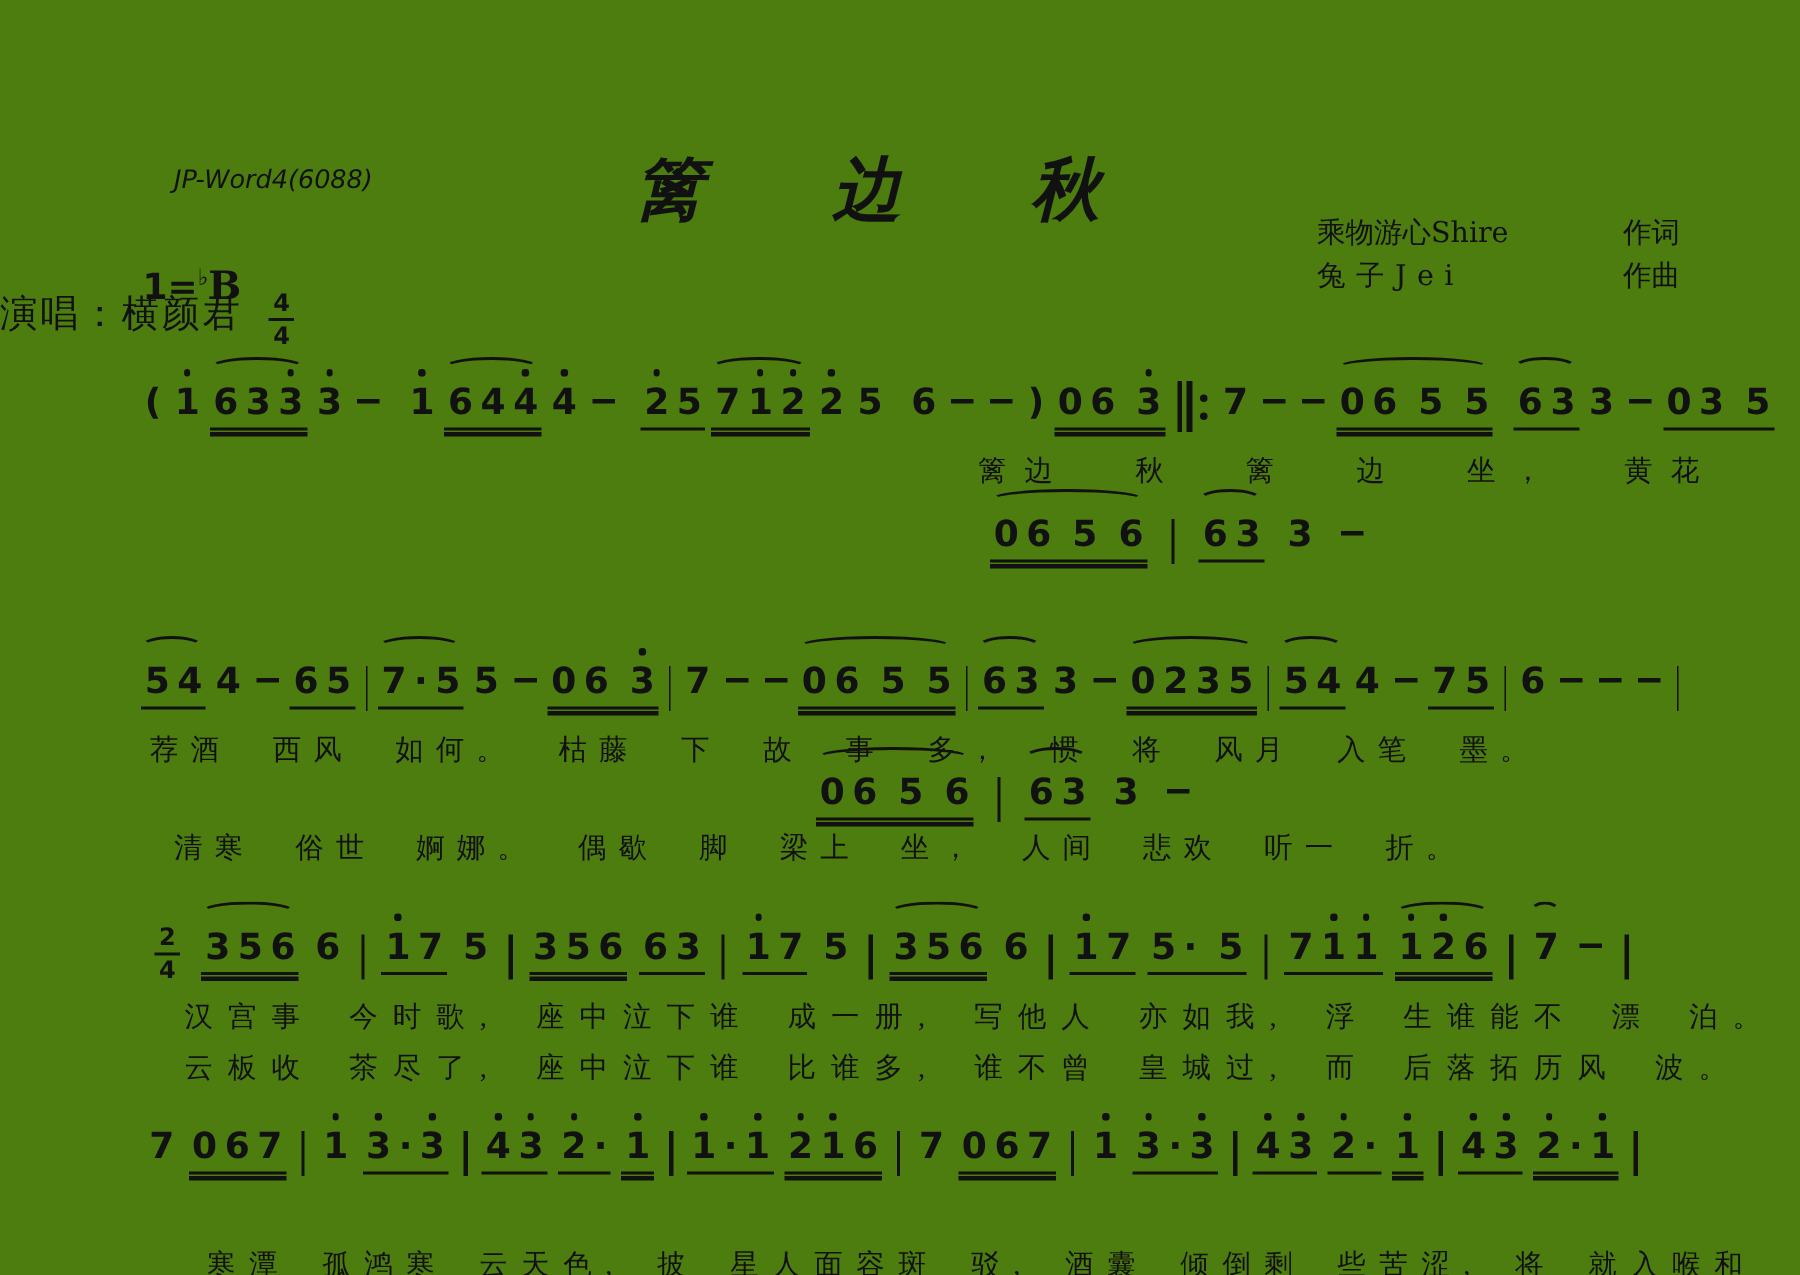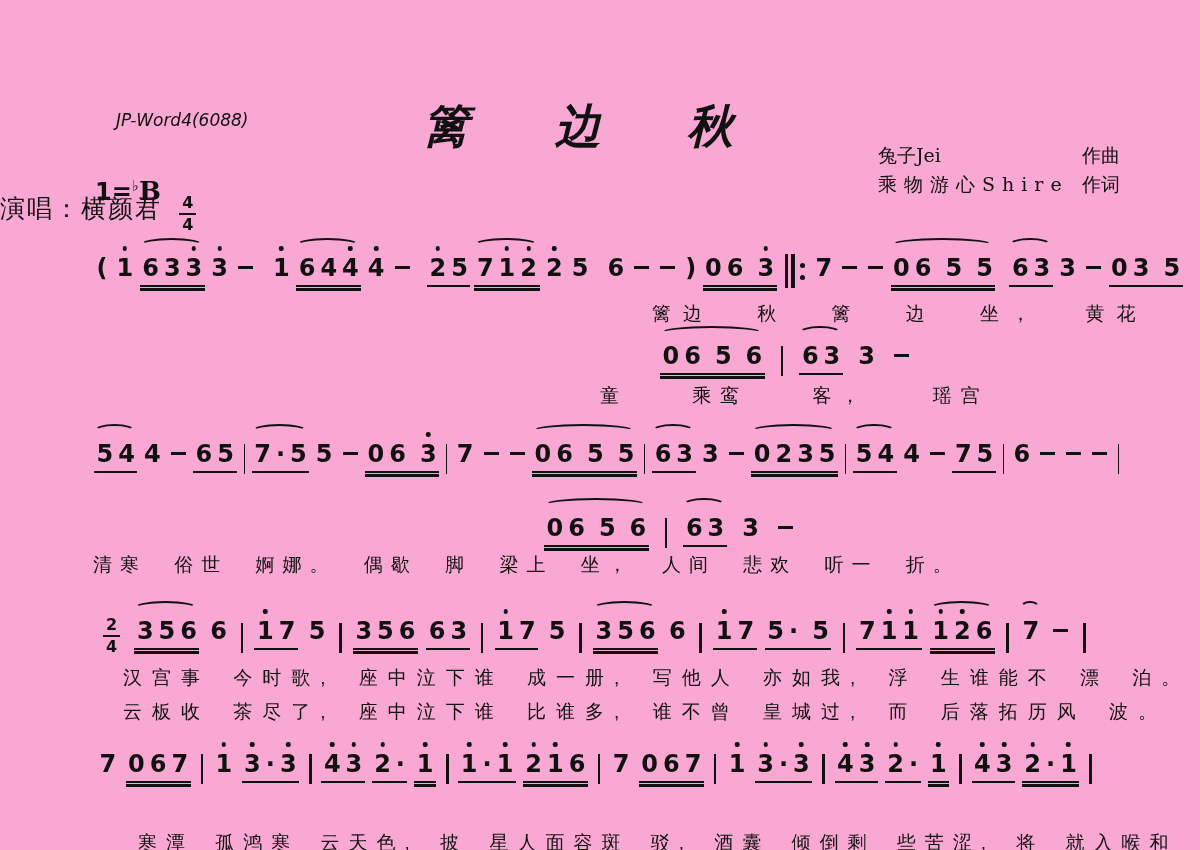--- a/index.html
+++ b/index.html
@@ -1,16 +1,16 @@
 <!DOCTYPE html>
 <html><head>
 <meta charset="utf-8">
 <style>
   html,body{margin:0;padding:0;background:#fff;}
-  .sheet{position:relative;width:1200px;height:850px;background:#f9a8d4;color:#111;
+  .sheet{position:relative;width:1200px;height:850px;background:#4d7c0f;color:#111;
          font-family:"DejaVu Sans",sans-serif;overflow:hidden;}
   .watermark{position:absolute;left:116px;top:110px;font-style:italic;font-size:17px;
              font-family:"DejaVu Sans",sans-serif;color:#111;}
   .title{position:absolute;left:0;right:40px;top:96px;margin:0;text-align:center;
          font-size:46px;font-weight:900;letter-spacing:4px;word-spacing:62px;
          font-family:"DejaVu Serif",serif;font-style:italic;}
   .keysig{position:absolute;left:95px;top:176px;font-weight:700;font-size:24px;white-space:nowrap;}
   .keysig .flat{font-size:15px;position:relative;top:-9px;font-weight:700;}
   .keysig .knote{font-family:"DejaVu Serif",serif;font-size:26px;font-weight:700;}
   .frac{display:inline-flex;flex-direction:column;align-items:center;line-height:1;
@@ -48,25 +48,25 @@
   .slur{position:absolute;left:0;right:2px;top:-16px;height:10px;
         border:2.5px solid transparent;border-top-color:#111;border-radius:50%;}
   .barline{display:inline-block;width:2.6px;height:30px;background:#111;margin:0 5px;
            align-self:center;transform:translateY(2px);}
   .rep{display:inline-flex;align-items:center;align-self:center;margin:0 6px;height:34px;}
   .rep .rbar{width:3.6px;height:34px;background:#111;margin-right:3px;}
   .rep .rdots{display:flex;flex-direction:column;justify-content:center;margin-left:2px;}
   .rep .rdots b{width:5px;height:5px;border-radius:50%;background:#111;margin:3.5px 0;}
   .notes-row .frac{align-self:center;margin:0 8px 0 0;vertical-align:0;}
 
-  .lyr{position:absolute;white-space:nowrap;font-family:Liberation Sans, sans-serif;font-size:19px;color:#111;}
+  .lyr{position:absolute;white-space:nowrap;font-family:Liberation Serif, serif;font-size:19px;color:#111;}
   #lyr1{left:652px;top:301px;letter-spacing:12px;word-spacing:26px;}
   #sub1l{left:600px;top:383px;letter-spacing:9px;word-spacing:50px;}
   #lyr2{left:100px;top:487px;letter-spacing:8px;word-spacing:15px;}
-  #sub2l{left:93px;top:552px;letter-spacing:8px;word-spacing:14px;}
+  #sub2l{left:116px;top:552px;letter-spacing:8px;word-spacing:14px;}
   #lyr3a{left:123px;top:665px;letter-spacing:10px;word-spacing:8px;}
   #lyr3b{left:123px;top:699px;letter-spacing:10px;word-spacing:8px;}
   #lyr4a{left:138px;top:799px;letter-spacing:9px;word-spacing:7px;}
   #lyr4b{left:138px;top:830px;letter-spacing:9px;word-spacing:7px;}
 </style>
 </head>
 <body>
 
 <div class="sheet">
 
@@ -79,26 +79,26 @@
     <span class="frac">
         <b class="num">4</b>
         <b class="den">4</b>
       </span>
   </div>
 
   <div class="singer">演唱：横颜君</div>
 
   <div class="credits">
     <div class="credit-row">
+      <span class="credit-name">乘物游心Shire</span>
+      <span class="credit-role">作词</span>
+    </div>
+    <div class="credit-row">
       <span class="credit-name">兔子Jei</span>
       <span class="credit-role">作曲</span>
-    </div>
-    <div class="credit-row">
-      <span class="credit-name">乘物游心Shire</span>
-      <span class="credit-role">作词</span>
     </div>
   </div>
 
   <div id="sys1" class="notes-row just">
       <span class="tok seg">
         <span class="ch">(</span>
       </span>
       <span class="tok seg">
         <span class="ch dotted">1</span>
       </span>
@@ -230,21 +230,20 @@
         <span class="ch">6</span>
         <span class="ch">3</span>
       </span>
       <span class="tok seg">
         <span class="ch">3</span>
       </span>
       <span class="tok seg">
         <span class="dash"></span>
       </span>
     </div>
-  <div id="sub1l" class="lyr">童 乘鸾 客， 瑶宫</div>
 
   <div id="sys2" class="notes-row just">
       <span class="tok seg u1">
         <i class="slur"></i>
         <span class="ch">5</span>
         <span class="ch">4</span>
       </span>
       <span class="tok seg">
         <span class="ch">4</span>
       </span>
@@ -336,20 +335,21 @@
         <span class="dash"></span>
       </span>
       <span class="tok seg">
         <span class="dash"></span>
       </span>
       <span class="tok seg">
         <span class="dash"></span>
       </span>
       <span class="tok barline"></span>
     </div>
+  <div id="lyr2" class="lyr">荐酒 西风 如何。 枯藤 下 故 事 多， 惯 将 风月 入笔 墨。</div>
 
   <div id="sub2n" class="notes-row">
       <span class="tok seg u2">
         <i class="slur"></i>
         <span class="ch">0</span>
         <span class="ch">6</span>
         <span class="gap"></span>
         <span class="ch">5</span>
         <span class="gap"></span>
         <span class="ch">6</span>

